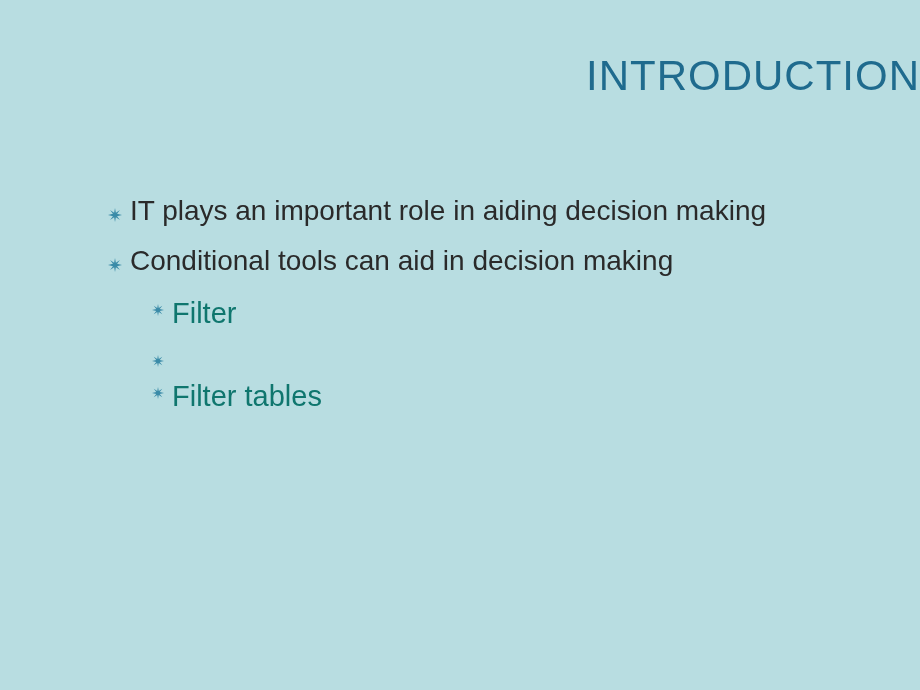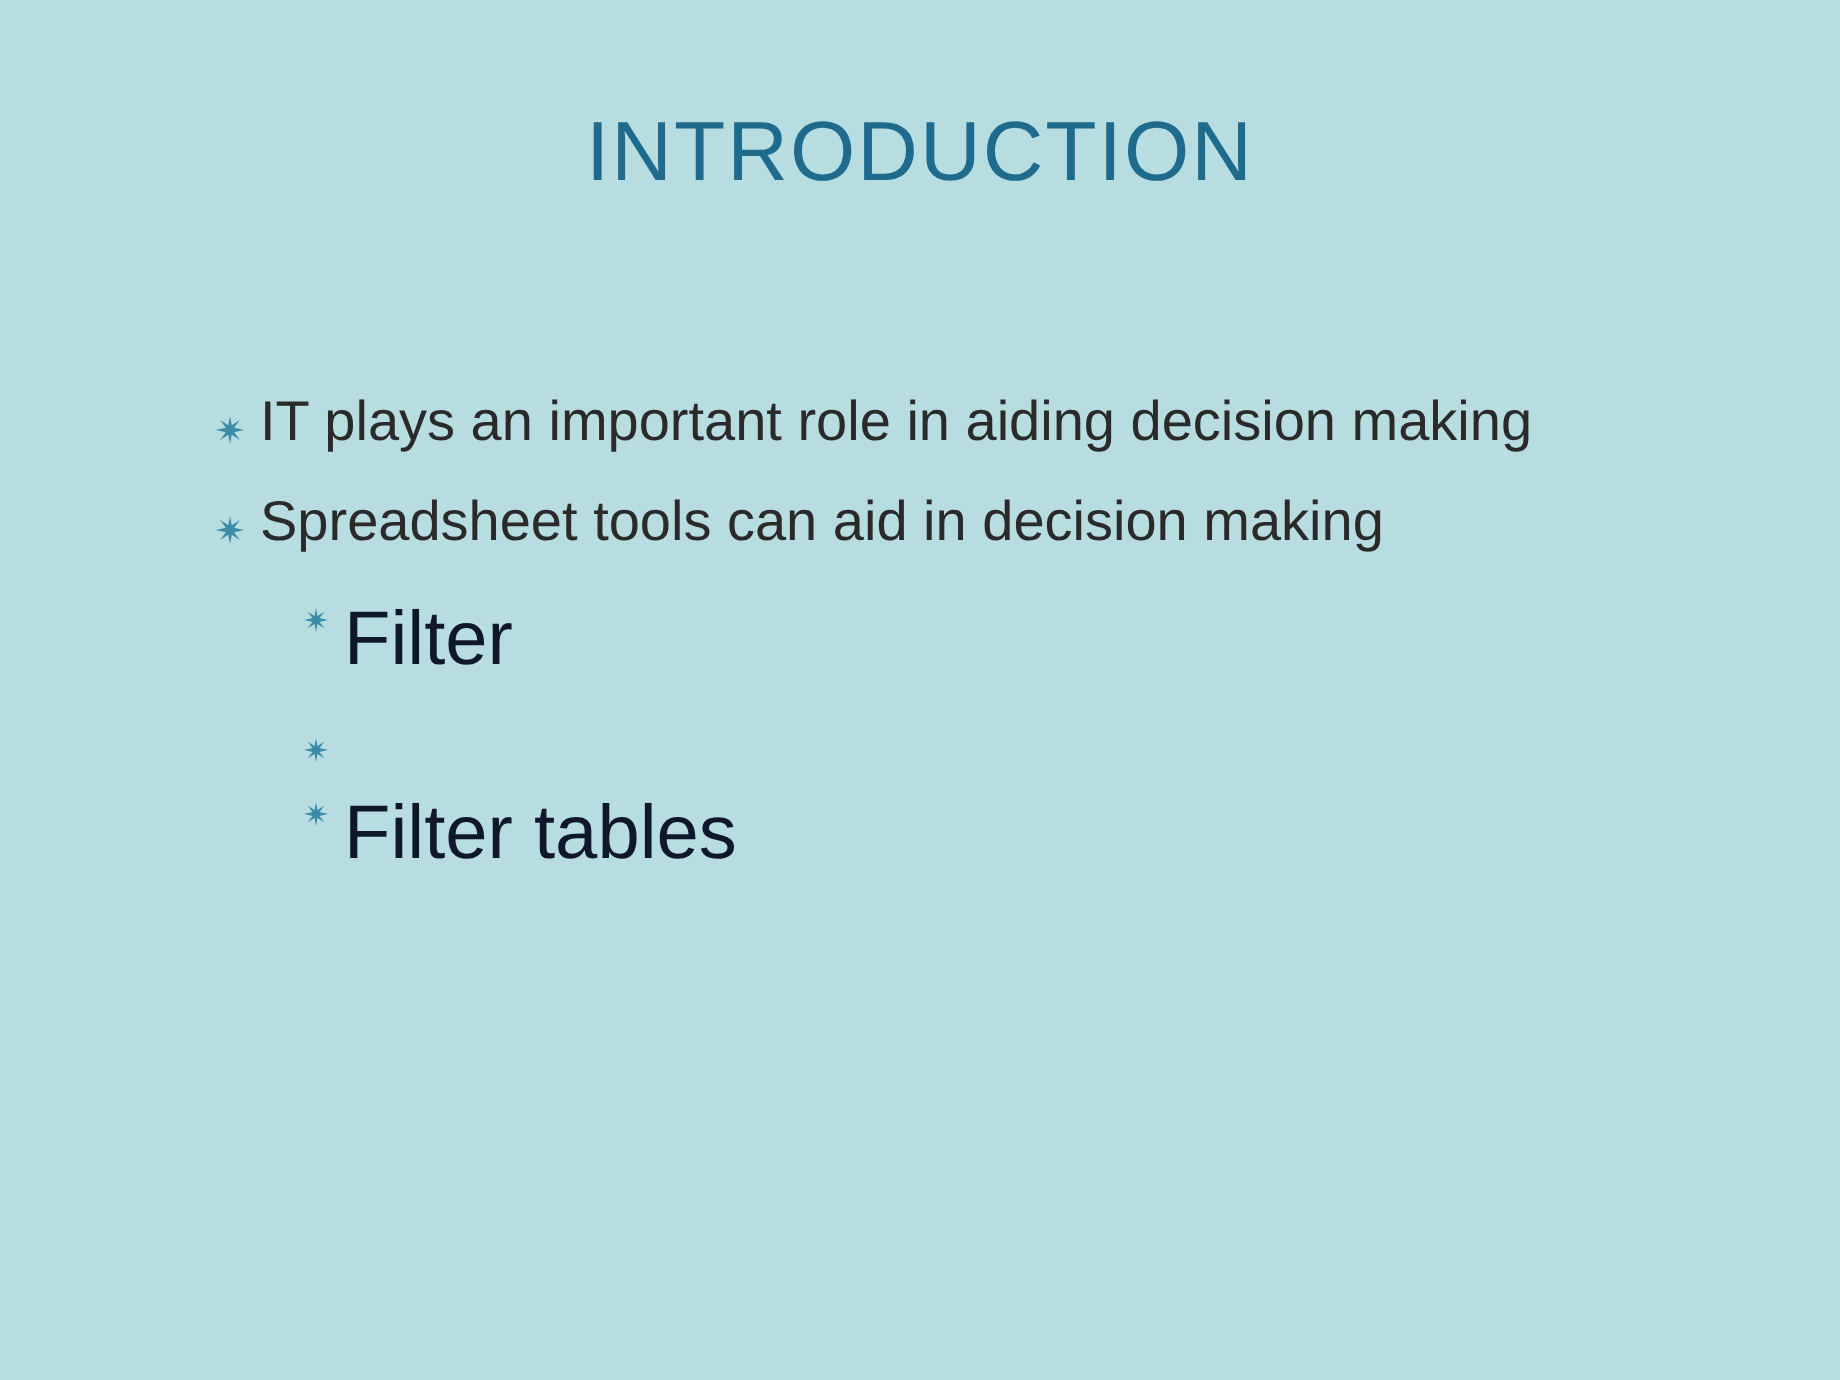--- a/index.html
+++ b/index.html
@@ -13,21 +13,21 @@
       background-color: #b8dde1;
       font-family: Verdana, Tahoma, sans-serif;
       overflow: hidden;
     }
     .slide {
       width: 100%;
       height: 100%;
       position: relative;
     }
     .title {
-      text-align: center;
+      text-align: right;
       color: #1f6b8e;
       font-size: 42px;
       font-weight: normal;
       padding-top: 52px;
       letter-spacing: 1px;
     }
     .content {
       padding-left: 100px;
       padding-right: 60px;
       padding-top: 92px;
@@ -54,22 +54,22 @@
       width: 28px;
       margin-top: 12px;
       margin-left: 44px;
     }
     .bullet-text-l1 {
       color: #2a2a2a;
       font-size: 28px;
       line-height: 1.35;
     }
     .bullet-text-l2 {
-      color: #0f172a;
-      font-size: 38px;
+      color: #0f766e;
+      font-size: 29px;
       line-height: 1.5;
     }
     .asterisk-svg {
       fill: #3a8ba8;
     }
   </style>
 </head>
 <body>
 
 <div class="slide">
@@ -84,21 +84,21 @@
       </span>
       <span class="bullet-text-l1">IT plays an important role in aiding decision making</span>
     </div>
 
     <div class="bullet-item bullet-item-l1">
       <span class="bullet-icon bullet-icon-l1">
         <svg class="asterisk-svg" width="14" height="14" viewBox="0 0 24 24">
           <path d="M12 0 L13.5 8 L20.5 3.5 L15.5 10 L24 12 L15.5 14 L20.5 20.5 L13.5 16 L12 24 L10.5 16 L3.5 20.5 L8.5 14 L0 12 L8.5 10 L3.5 3.5 L10.5 8 Z"></path>
         </svg>
       </span>
-      <span class="bullet-text-l1">Spreadsheet tools can aid in decision making</span>
+      <span class="bullet-text-l1">Conditional tools can aid in decision making</span>
     </div>
 
     <div class="bullet-item">
       <span class="bullet-icon bullet-icon-l2">
         <svg class="asterisk-svg" width="12" height="12" viewBox="0 0 24 24">
           <path d="M12 0 L13.5 8 L20.5 3.5 L15.5 10 L24 12 L15.5 14 L20.5 20.5 L13.5 16 L12 24 L10.5 16 L3.5 20.5 L8.5 14 L0 12 L8.5 10 L3.5 3.5 L10.5 8 Z"></path>
         </svg>
       </span>
       <span class="bullet-text-l2">Filter</span>
     </div>

